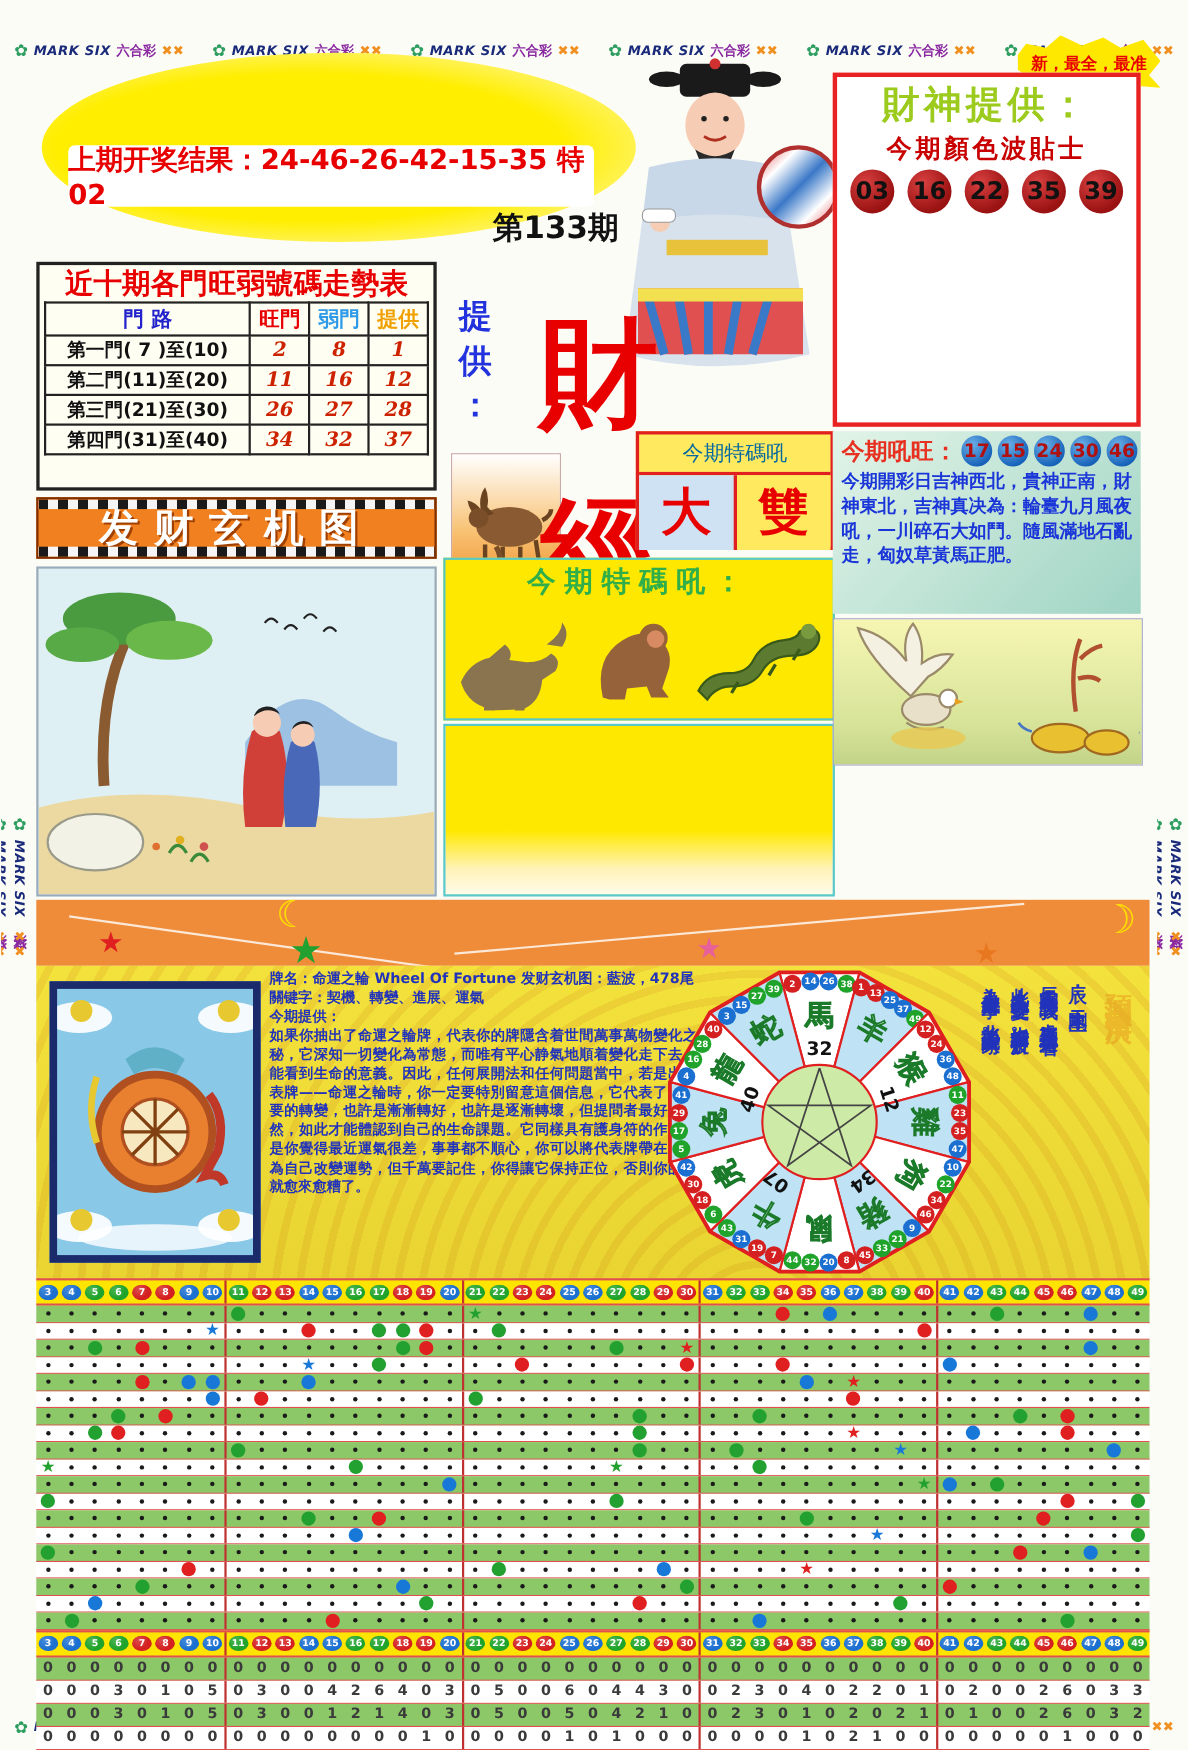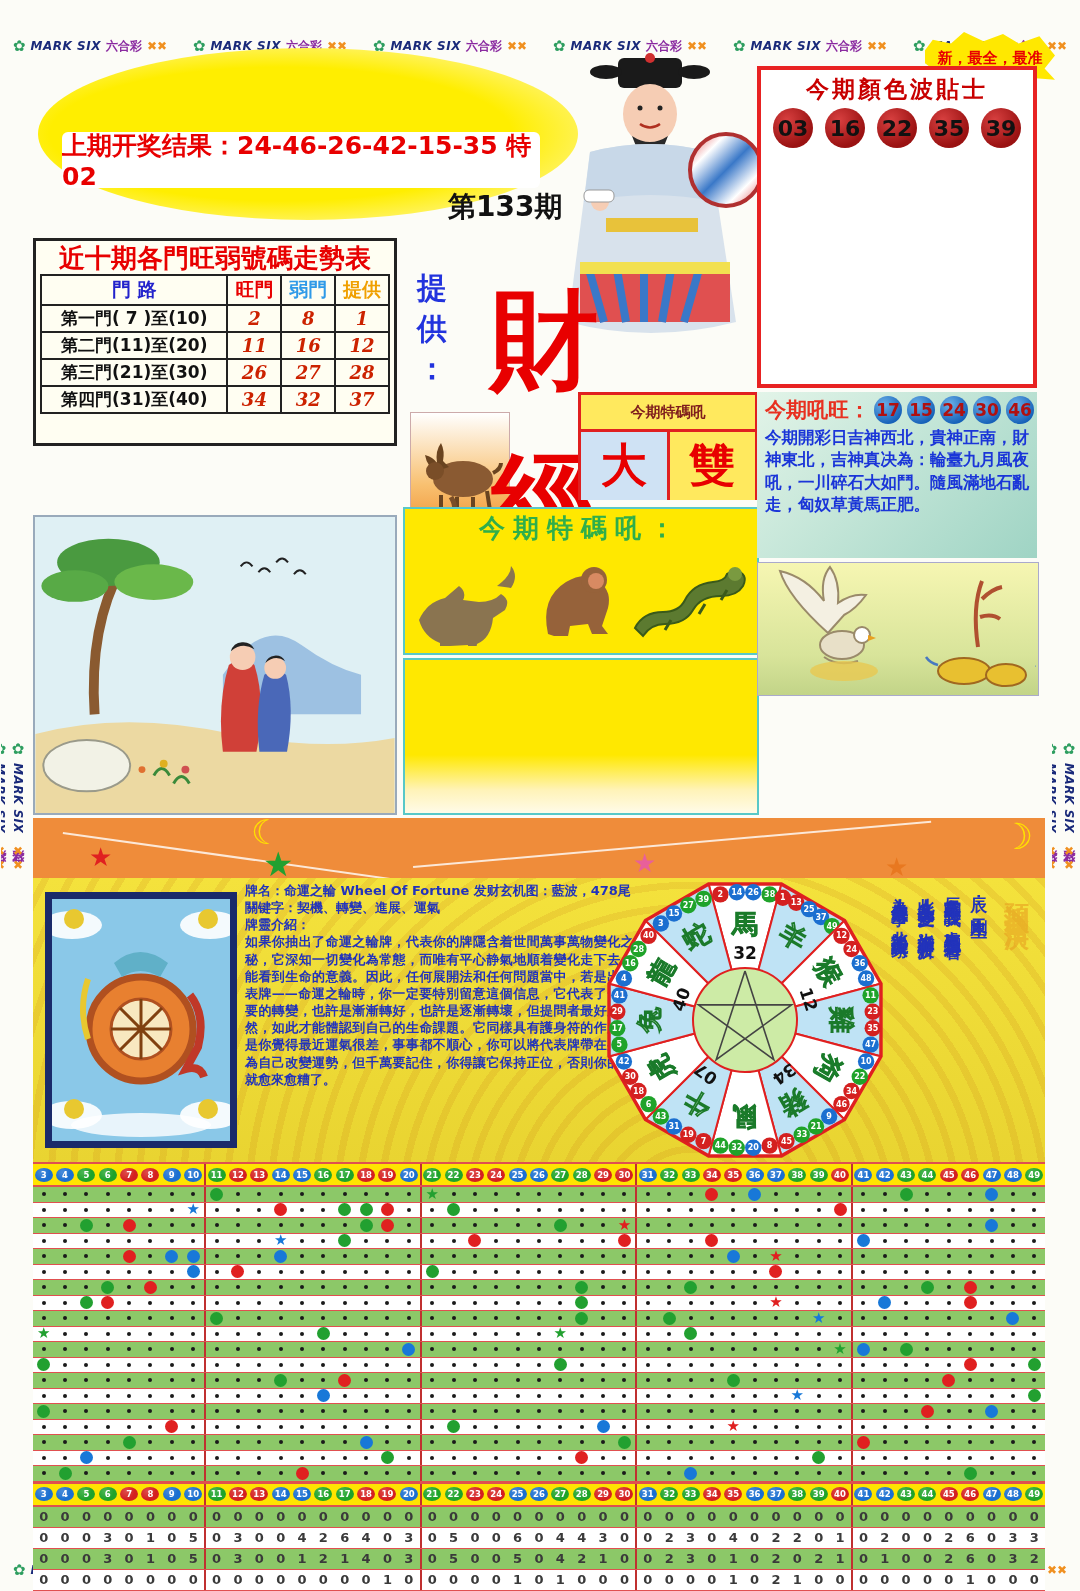--- a/index.html
+++ b/index.html
@@ -35,21 +35,21 @@
   .fortune-banner:before{top:0;clip-path:polygon(0 0,100% 0,100% 100%,0 100%);}
   .fortune-banner:after{bottom:0;}
   .fortune-banner span{color:#fff;font-size:36px;font-weight:bold;letter-spacing:14px;text-shadow:2px 2px 0 #a04000;}
   
   .painting{left:33px;top:515px;width:364px;height:300px;border:2px solid #9ab;box-sizing:border-box;background:#e8f4f0;}
   .caishen{left:540px;top:52px;width:228px;height:300px;}
   .goat-box{left:410px;top:412px;width:98px;height:120px;background:linear-gradient(180deg,#fff 0%,#f8c070 60%,#f09030 100%);border:1px solid #caa;}
   .provide{left:412px;top:268px;color:#2233dd;font-size:30px;font-weight:bold;line-height:1.35;text-align:center;width:40px;}
   .bigchar{left:490px;top:258px;width:96px;color:#e80000;font-weight:bold;font-size:108px;line-height:1.5;text-align:center;font-family:"DejaVu Serif","Liberation Serif",serif;}
   .special-box{left:578px;top:392px;width:180px;height:108px;border:3px solid #e02020;box-sizing:border-box;background:#ffe95e;}
-  .special-title{height:34px;display:flex;align-items:center;justify-content:center;color:#7f1d1d;font-size:15px;font-weight:bold;border-bottom:3px solid #e02020;}
+  .special-title{height:34px;display:flex;align-items:center;justify-content:center;color:#0369a1;font-size:19px;font-weight:normal;border-bottom:3px solid #e02020;}
   .special-row{display:flex;height:68px;}
   .special-row div{flex:1;display:flex;align-items:center;justify-content:center;font-size:46px;font-weight:bold;color:#e80000;}
   .special-big{background:#cfe2f4;border-right:3px solid #e02020;}
   .special-dbl{background:#ffe95e;}
   .kill-box{left:403px;top:507px;width:356px;height:148px;background:#ffe800;border:2px solid #58c8c8;box-sizing:border-box;}
   .kill-title{color:#2fae4a;font-size:26px;font-weight:bold;text-align:center;letter-spacing:8px;padding-top:2px;}
   .kill-animals{display:flex;justify-content:space-around;align-items:flex-end;height:100px;}
   .empty-yellow{left:403px;top:658px;width:356px;height:157px;background:linear-gradient(180deg,#ffe800 0%,#ffe800 62%,#fff3b8 85%,#fffbe8 100%);border:2px solid #58c8c8;box-sizing:border-box;}
   
   .caishen-panel{left:757px;top:66px;width:280px;height:322px;background:#fff;border:4px solid #e82222;box-sizing:border-box;padding:2px 6px;}
@@ -276,20 +276,23 @@
           <tr>
             <td class="gate">第四門(31)至(40)</td>
             <td class="num">34</td>
             <td class="num">32</td>
             <td class="num">37</td>
           </tr>
         </tbody>
     </table>
   </div>
 
+  <div class="abs fortune-banner">
+    <span>发财玄机图</span>
+  </div>
 
   <svg class="abs painting" viewBox="0 0 364 300">
     <rect width="364" height="300" fill="#dff0f4"></rect>
     <path d="M190,160 q40,-60 80,-30 q30,22 60,30 l0,40 -140,0z" fill="#7aa8d8" opacity=".65"></path>
     <path d="M0,220 q90,-24 200,0 q90,18 164,4 l0,76 -364,0z" fill="#ecd9a2"></path>
     <path d="M60,200 q-6,-90 28,-150" stroke="#8a5a30" stroke-width="10" fill="none"></path>
     <ellipse cx="74" cy="46" rx="52" ry="24" fill="#4a9a40"></ellipse>
     <ellipse cx="120" cy="66" rx="40" ry="18" fill="#6ab84a"></ellipse>
     <ellipse cx="40" cy="70" rx="34" ry="16" fill="#58aa46"></ellipse>
     <path d="M208,50 q6,-8 12,0 M226,56 q6,-8 12,0 M244,46 q6,-8 12,0 M262,58 q6,-8 12,0" stroke="#222" stroke-width="2" fill="none"></path>
@@ -348,20 +351,21 @@
       <svg width="120" height="90" viewBox="0 0 120 90">
         <path d="M104,14 q14,4 8,16 q-6,10 -22,10 q-20,0 -28,14 q-8,14 -28,14 q-14,0 -22,12 l-8,-8 q8,-16 28,-16 q16,0 22,-12 q8,-16 28,-18 q12,-1 14,-8z" fill="#5c7a30" stroke="#3a5a1a" stroke-width="2"></path>
         <circle cx="104" cy="18" r="7" fill="#7a9a40"></circle>
         <path d="M96,34 l-6,10 M74,48 l-6,10 M40,64 l-6,10" stroke="#3a5a1a" stroke-width="3"></path>
       </svg>
     </div>
   </div>
   <div class="abs empty-yellow"></div>
 
   <div class="abs caishen-panel">
+    <div class="cp-title">財神提供：</div>
     <div class="cp-tip-title">今期顏色波貼士</div>
     <div class="cp-balls" id="tip-balls">
         <div class="cp-ball">03</div>
         <div class="cp-ball">16</div>
         <div class="cp-ball">22</div>
         <div class="cp-ball">35</div>
         <div class="cp-ball">39</div>
       </div>
   </div>
 
@@ -422,21 +426,21 @@
       <path d="M89,100 l0,60 M59,130 l60,0 M68,109 l42,42 M110,109 l-42,42" stroke="#804010" stroke-width="3"></path>
       <path d="M36,80 q-10,30 0,60" stroke="#e8c830" stroke-width="6" fill="none"></path>
       <path d="M138,96 q16,20 8,52 l-12,22 q14,-4 18,8" stroke="#c03828" stroke-width="8" fill="none"></path>
       <path d="M62,64 q26,-22 54,0 l-8,14 q-20,-12 -38,0z" fill="#60b0c8"></path>
       <ellipse cx="89" cy="226" rx="70" ry="12" fill="#fff" opacity=".8"></ellipse>
     </svg>
 
     <div class="tarot-text">
       <div class="tline">牌名：命運之輪  Wheel Of Fortune 发财玄机图：藍波，478尾</div>
       <div class="tline">關键字：契機、轉變、進展、運氣</div>
-      <div class="tline">牌靈介紹：</div>
+      <div class="tline">今期提供：</div>
       <div style="text-align:justify;">如果你抽出了命運之輪牌，代表你的牌隱含着世間萬事萬物變化之奧秘，它深知一切變化為常態，而唯有平心静氣地順着變化走下去，才能看到生命的意義。因此，任何展開法和任何問題當中，若是出現代表牌——命運之輪時，你一定要特別留意這個信息，它代表了一個重要的轉變，也許是漸漸轉好，也許是逐漸轉壞，但提問者最好順其自然，如此才能體認到自己的生命課題。它同樣具有護身符的作用；若是你覺得最近運氣很差，事事都不順心，你可以將代表牌帶在身邊，為自己改變運勢，但千萬要記住，你得讓它保持正位，否則你的運氣就愈來愈糟了。</div>
     </div>
 
     <svg id="zodiac-wheel" style="position:absolute;left:566px;top:-4px;" width="292" height="292" viewBox="0 0 292 292">
         <path d="M109.8,10.8L182.2,10.8L245.0,47.0L281.2,109.8L281.2,182.2L245.0,245.0L182.2,281.2L109.8,281.2L47.0,245.0L10.8,182.2L10.8,109.8L47.0,47.0Z" fill="#fff" stroke="#e02020" stroke-width="5"></path>
         <path d="M132.5414096546689,95.77185703296846L109.76533368564708,10.77038431953045L182.23466631435292,10.77038431953045L159.4585903453311,95.77185703296846Z" fill="#fff" stroke="#e02020" stroke-width="2"></path>
         <text x="146" y="51" text-anchor="middle" dominant-baseline="middle" font-size="26" font-weight="bold" fill="#1fa32a" stroke="#1a7a2a" stroke-width="0.8" transform="rotate(0 146 51)">馬</text>
         <circle cx="121.35718828468387" cy="20.39453900899261" r="8.2" fill="#d42020"></circle>
         <text x="121.35718828468387" y="22.99453900899261" text-anchor="middle" font-size="8" font-weight="bold" fill="#fff">2</text>
         <circle cx="137.7398645436214" cy="18.266800861161087" r="8.2" fill="#1b6fd0"></circle>

